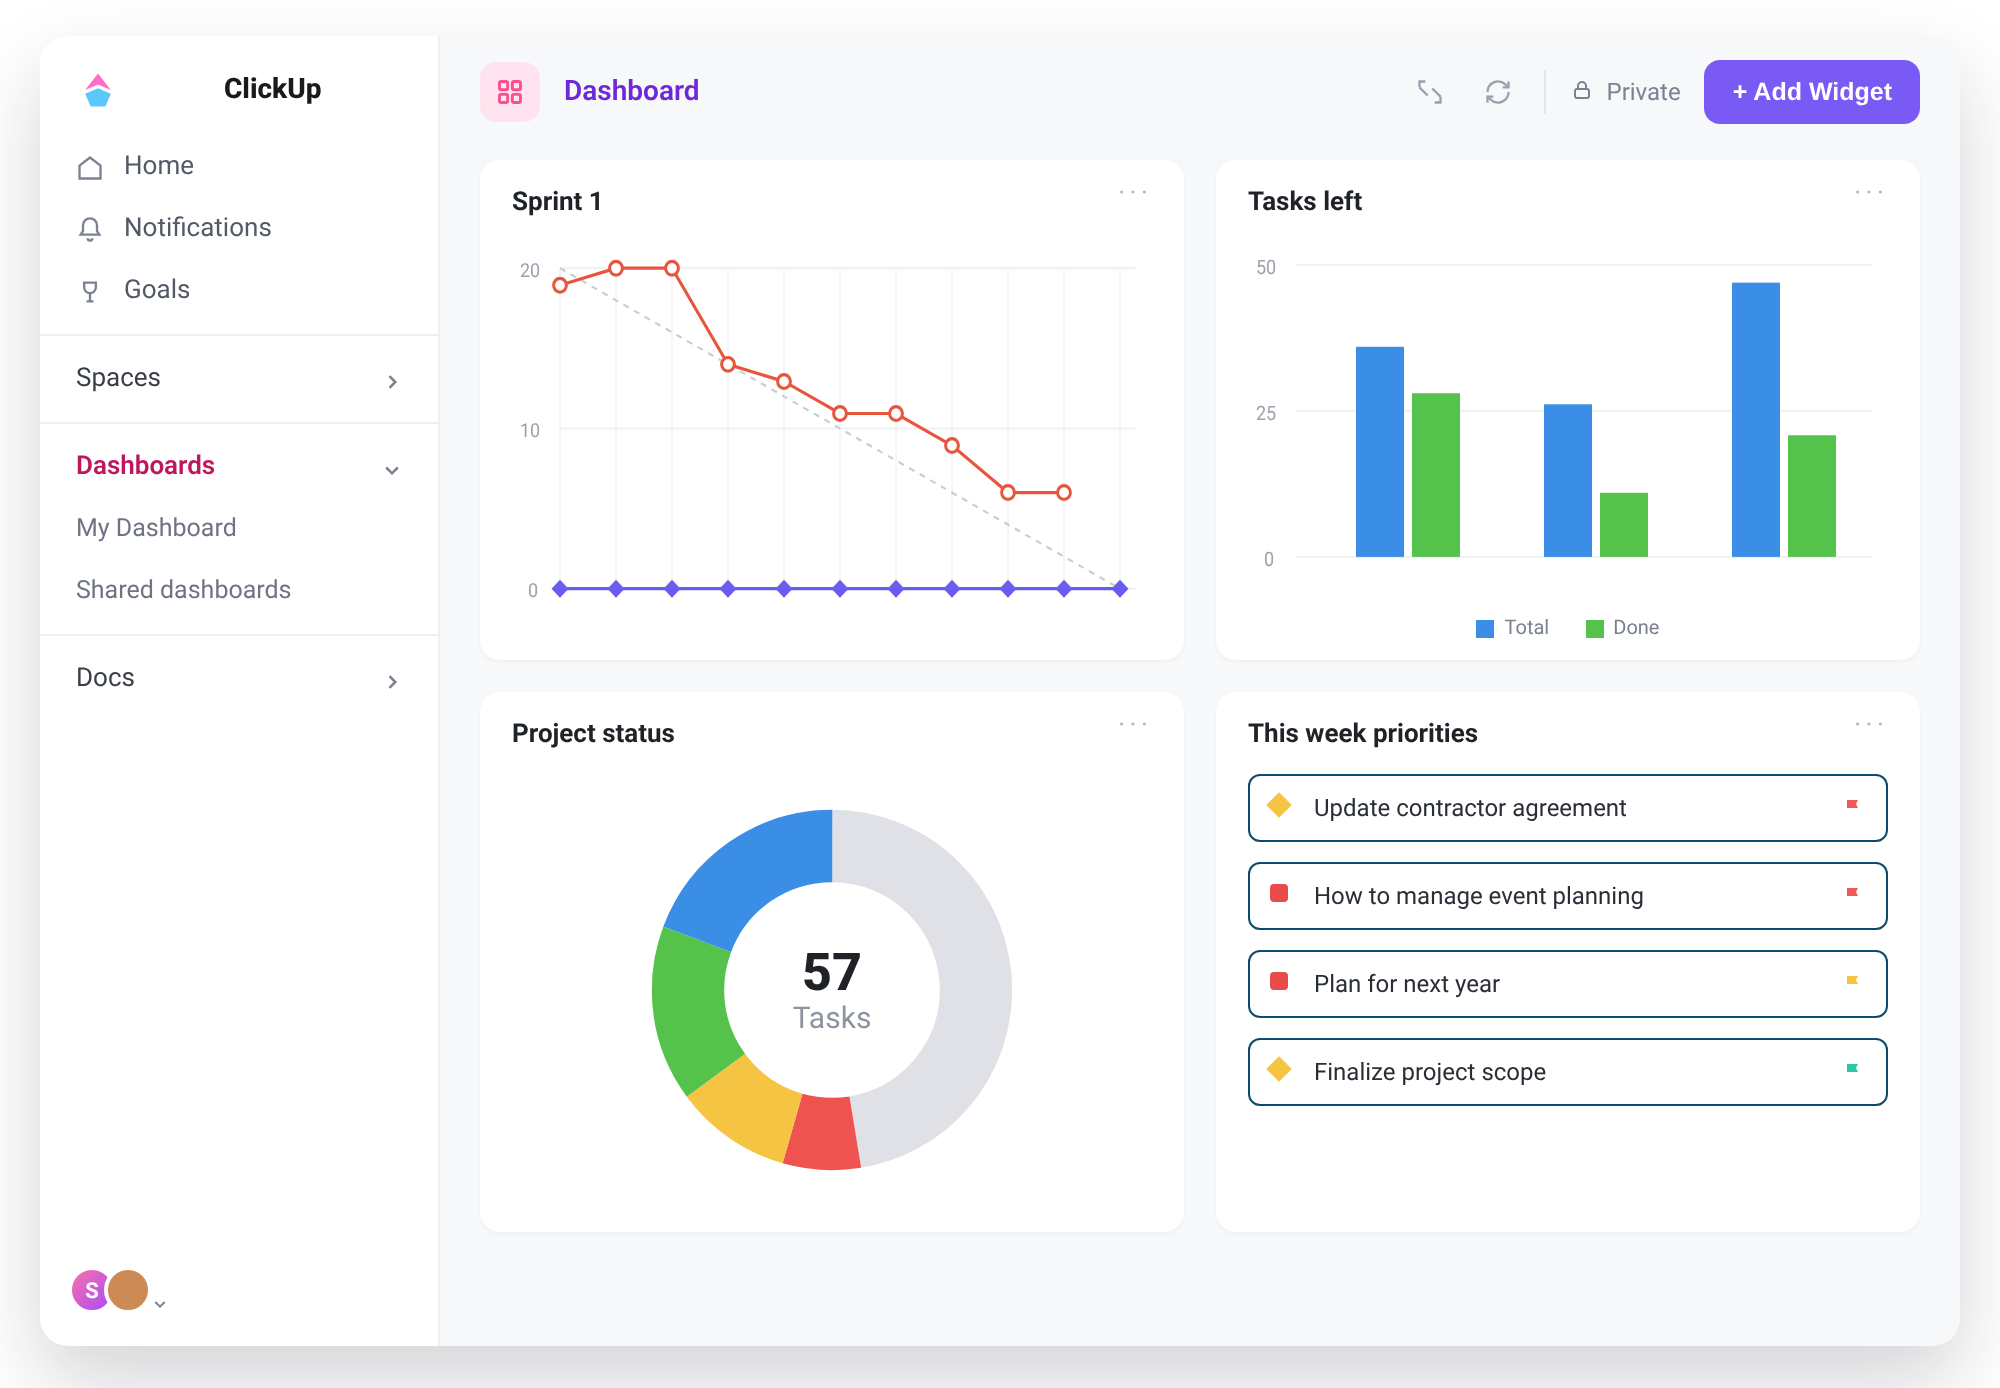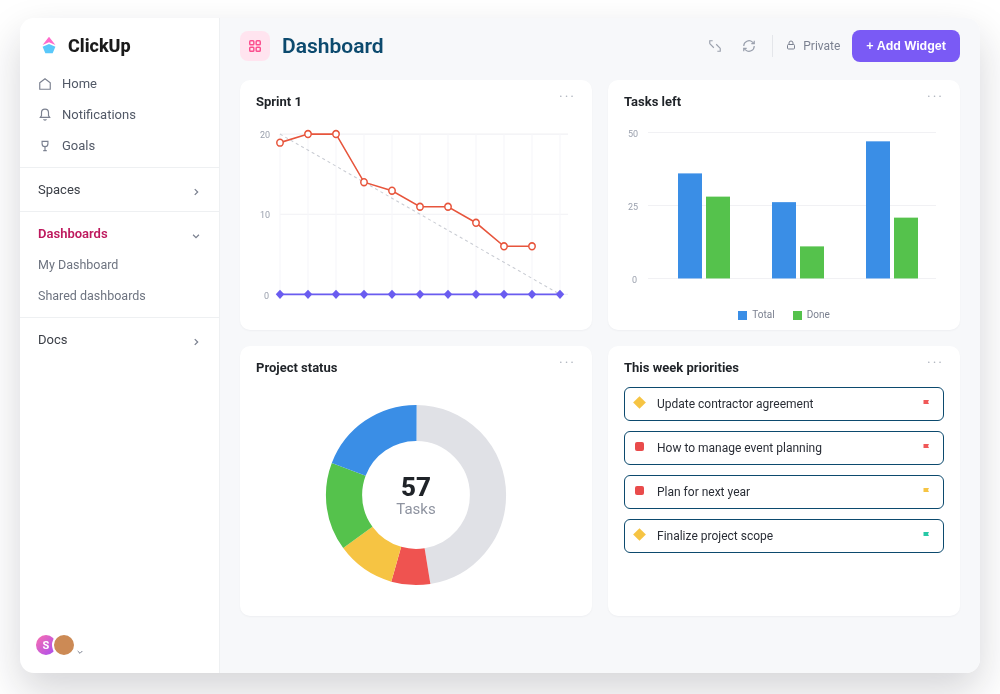--- a/index.html
+++ b/index.html
@@ -30,21 +30,21 @@
     flex-direction: column;
     padding: 16px 0 10px 0;
   }
   .logo {
     display: flex;
     align-items: center;
     gap: 8px;
     padding: 0 18px 12px 18px;
   }
   .logo-mark { width: 22px; height: 22px; }
-  .logo-text { font-weight: 800; font-size: 18px; color:#1a1a1a; }
+  .logo-text { font-weight: 800; font-size: 14px; color:#1a1a1a;margin-left:44px; }
 
   .nav-item, .section-header, .sub-item {
     display: flex;
     align-items: center;
     gap: 10px;
     padding: 8px 18px;
     font-size: 13px;
     color: #525967;
     cursor: pointer;
   }
@@ -68,21 +68,21 @@
   .main { flex:1; display:flex; flex-direction:column; background:#f7f8fa; }
 
   .toolbar {
     height:56px; display:flex; align-items:center; gap:12px;
     padding: 0 20px;
   }
   .title-chip {
     width:30px; height:30px; border-radius:8px; background:#ffe4ef;
     display:flex; align-items:center; justify-content:center; color:#fb4e8e;
   }
-  .page-title { font-size:21px; font-weight:600; color:#0c4a6e; }
+  .page-title { font-size:14px; font-weight:600; color:#6d28d9; }
   .toolbar-spacer { flex:1; }
   .tool-btn { width:22px; height:22px; color:#9aa0ad; display:flex; align-items:center; justify-content:center; cursor:pointer; }
   .tool-sep { width:1px; height:22px; background:#e4e6ea; }
   .private { display:flex; align-items:center; gap:6px; color:#7b8190; font-size:12px; }
   .add-widget {
     background:#7a5af5; color:#fff; font-size:12.5px; font-weight:600;
     border:none; border-radius:8px; padding:9px 14px; cursor:pointer;
   }
 
   

